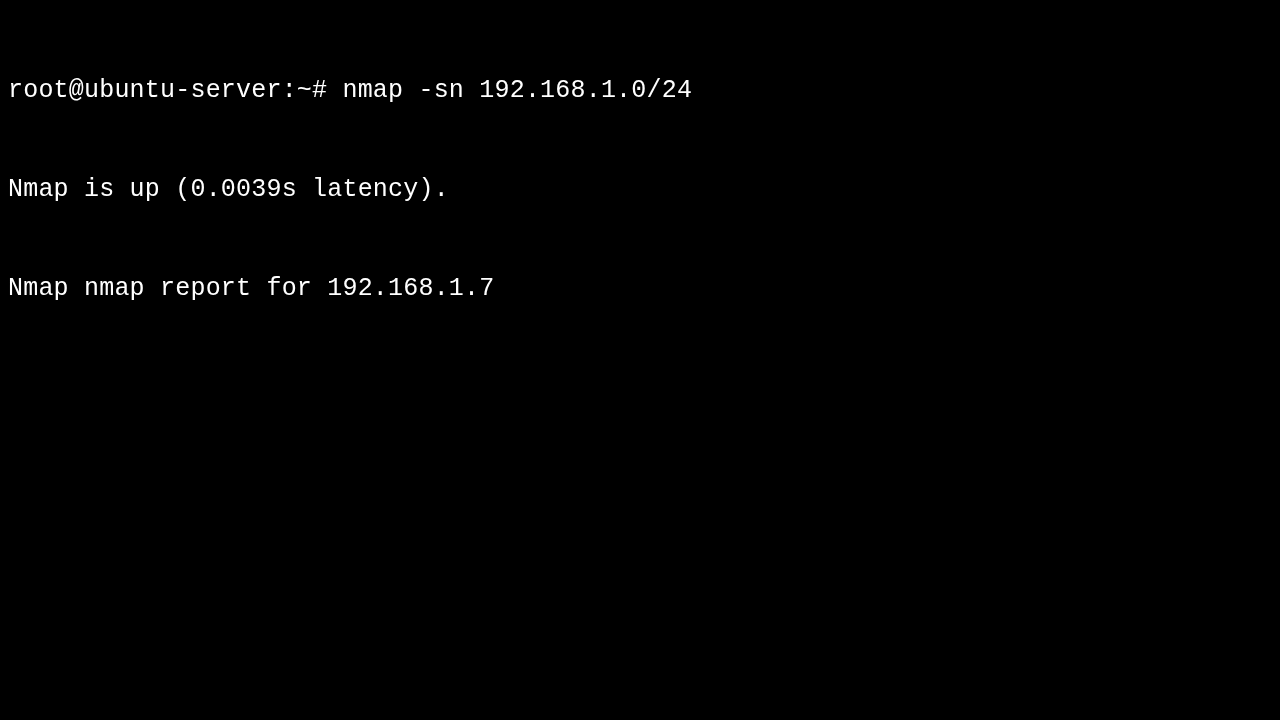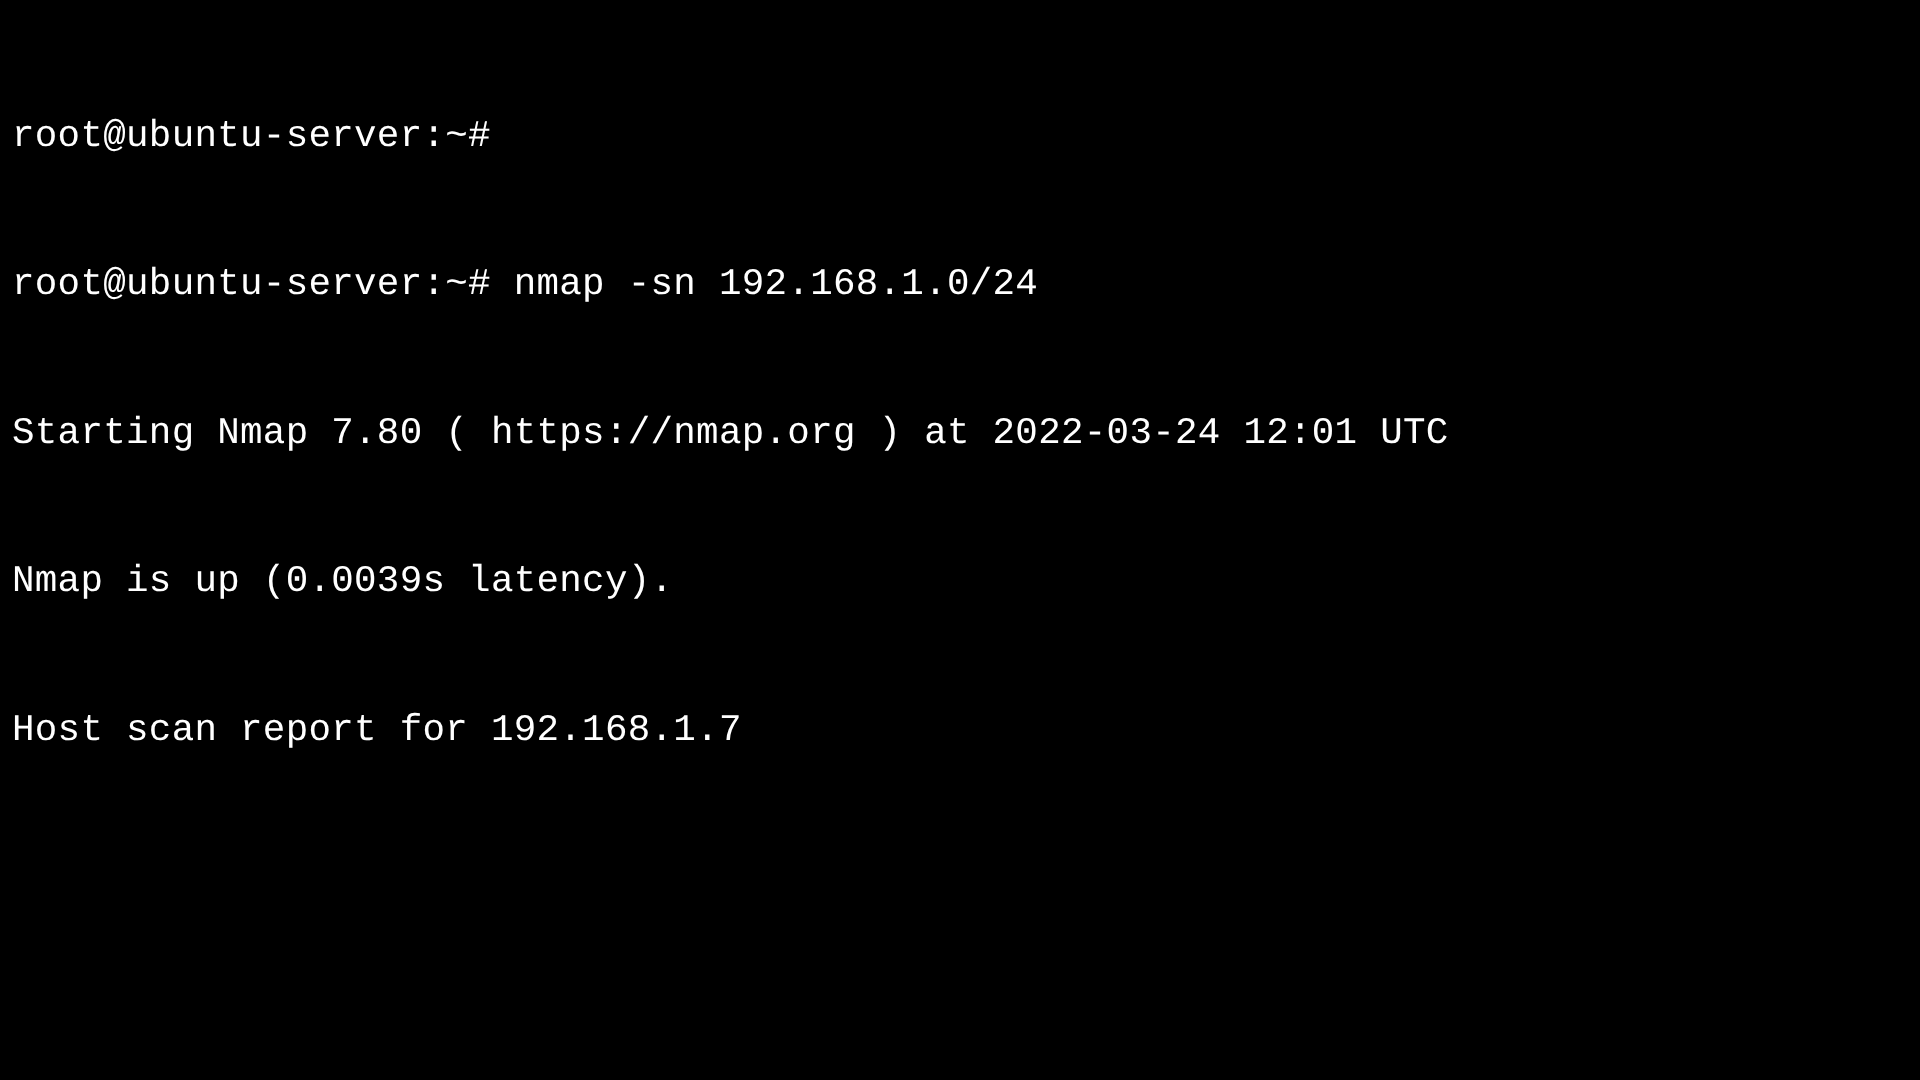--- a/index.html
+++ b/index.html
@@ -23,25 +23,23 @@
       white-space: pre;
     }
     .line {
       display: block;
     }
   </style>
 </head>
 <body>
 
 <div class="terminal">
-  <span class="line">root@ubuntu-server:~#</span>
   <span class="line">root@ubuntu-server:~# nmap -sn 192.168.1.0/24</span>
-  <span class="line">Starting Nmap 7.80 ( https://nmap.org ) at 2022-03-24 12:01 UTC</span>
   <span class="line">Nmap is up (0.0039s latency).</span>
-  <span class="line">Host scan report for 192.168.1.7</span>
+  <span class="line">Nmap nmap report for 192.168.1.7</span>
   
   
   
   
   
   
   
   
   
 </div>

